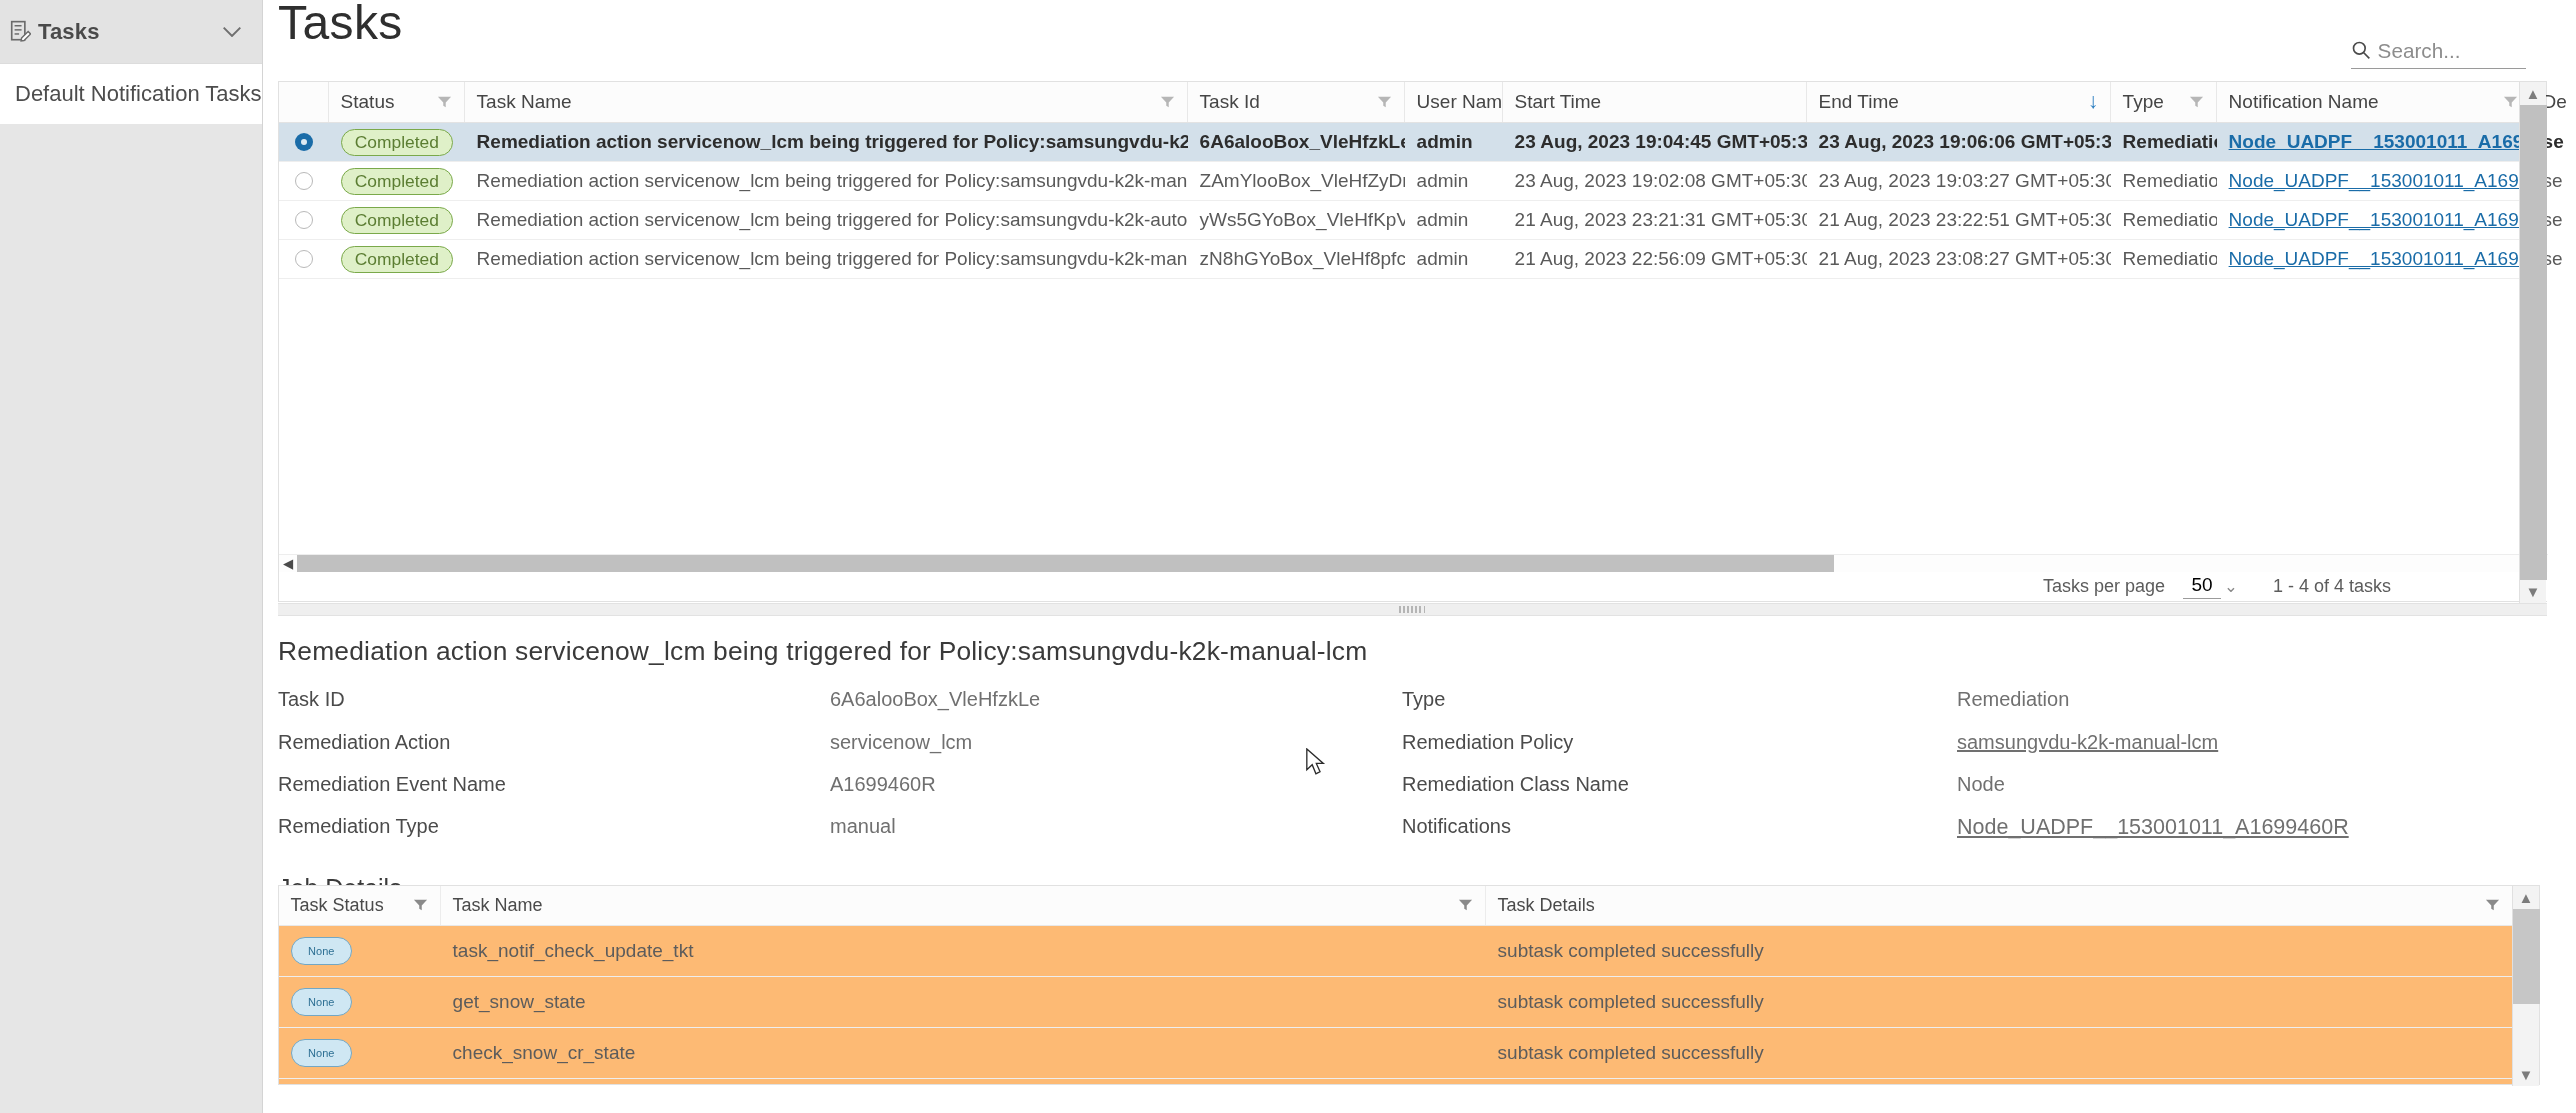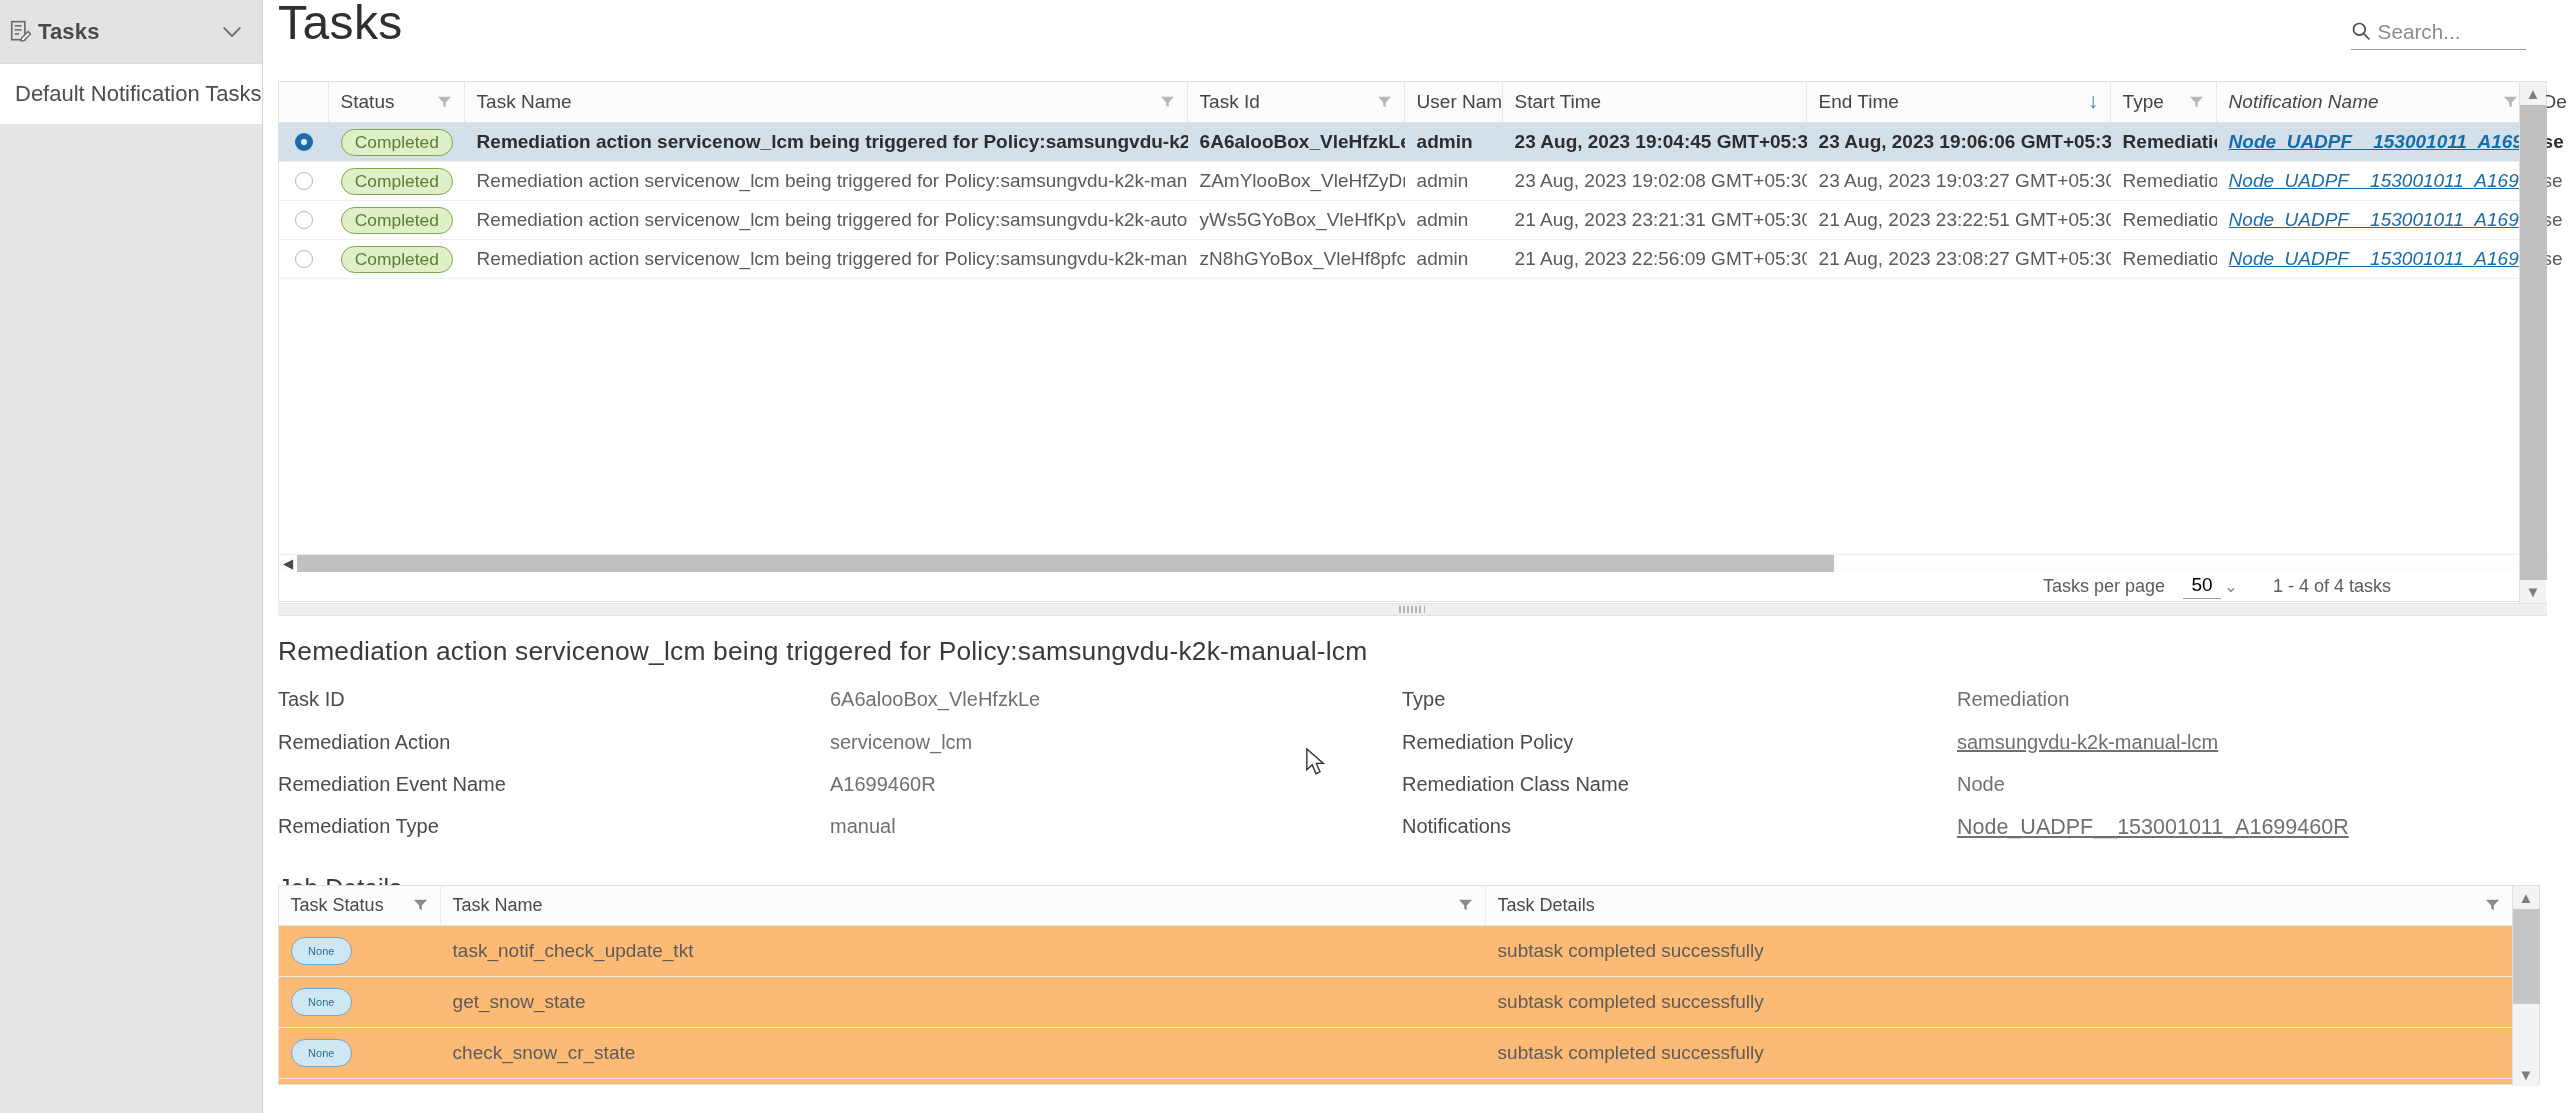--- a/index.html
+++ b/index.html
@@ -50,21 +50,21 @@
   
   .main { flex: 1; position: relative; height: 1113px; background:#fff; overflow: hidden; }
 
   .page-title {
     position: absolute; left: 15px; top: -5px;
     font-size: 48px; font-weight: 400; color: #2f2f2f;
     letter-spacing: 0.4px;
   }
 
   .search-wrap {
-    position: absolute; right: 50px; top: 15px;
+    position: absolute; right: 50px; top: 34px;
     width: 175px; height: 35px;
     border-bottom: 0.8px solid #9a9a9a;
     display: flex; align-items: center; gap: 6.6px;
   }
   .search-wrap svg { flex: 0 0 auto; }
   .search-input {
     border: none; outline: none; background: transparent;
     font-family: "Liberation Sans", sans-serif;
     font-size: 20.7px; color: #6f6f6f; width: 100%;
     padding: 0;
@@ -96,21 +96,21 @@
   .th .sort { flex: 0 0 auto; margin-left: 6.6px; color:#2d7fc1; font-size: 21.5px; line-height: 1; }
 
   .c-sel   { width: 50px;  flex: 0 0 50px; padding:0; }
   .c-stat  { width: 136px; flex: 0 0 136px; gap: 15px; }
   .c-name  { width: 723px; flex: 0 0 723px; }
   .c-tid   { width: 217px; flex: 0 0 217px; }
   .c-user  { width: 98px; flex: 0 0 98px; }
   .c-start { width: 304px; flex: 0 0 304px; }
   .c-end   { width: 304px; flex: 0 0 304px; }
   .c-type  { width: 106px; flex: 0 0 106px; }
-  .c-noti  { width: 314px; flex: 0 0 314px; font-style: italic; }
+  .c-noti  { width: 314px; flex: 0 0 314px; }
   .c-desc  { width: 73px;  flex: 0 0 73px; border-right: none; }
 
   .trow {
     display: flex; align-items: stretch; height: 39px;
     border-bottom: 0.8px solid #eeeeee;
     font-size: 19px; color: #5a5a5a;
   }
   .trow.selected { background: #d3e0ea; color: #2d2d2d; font-weight: bold; }
   .td { display: flex; align-items: center; padding: 0 11.6px; white-space: nowrap; overflow: hidden; }
   .td.c-sel { justify-content: center; padding: 0; }

